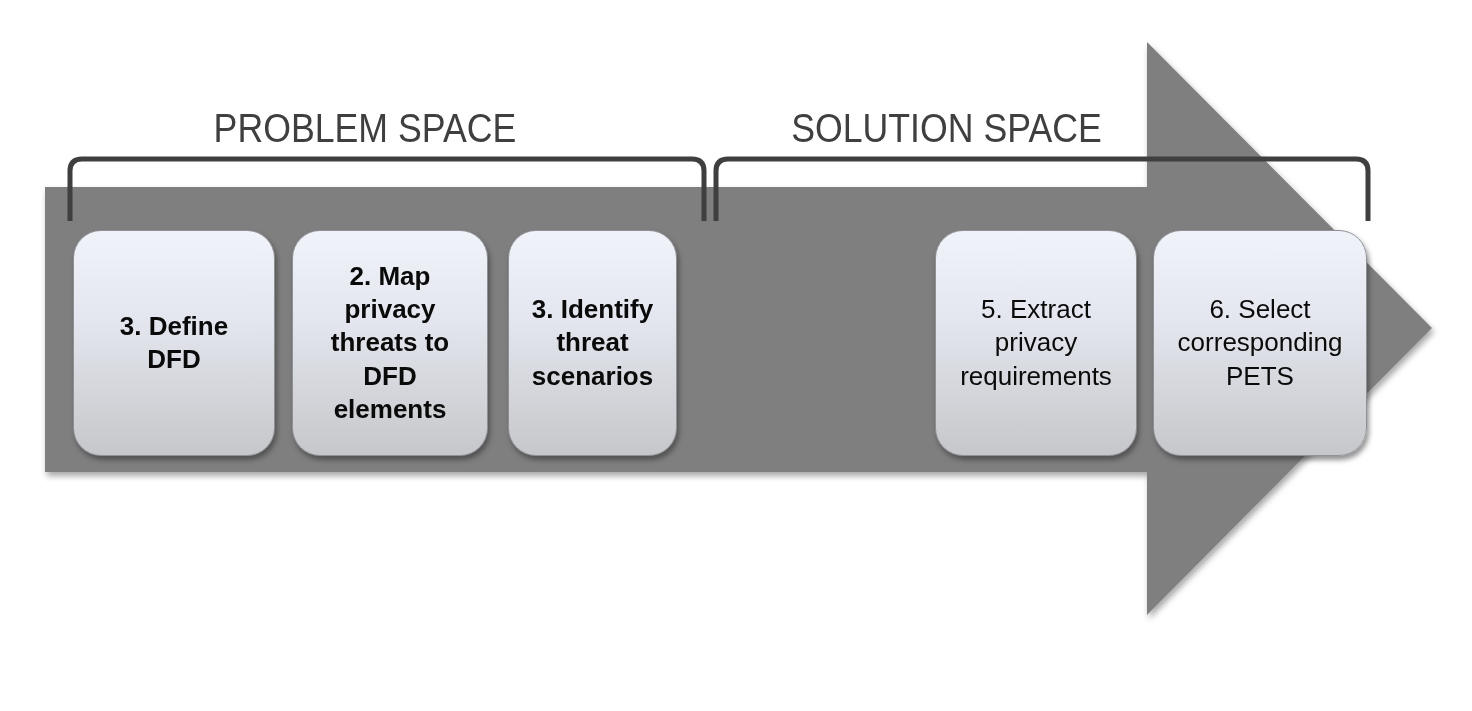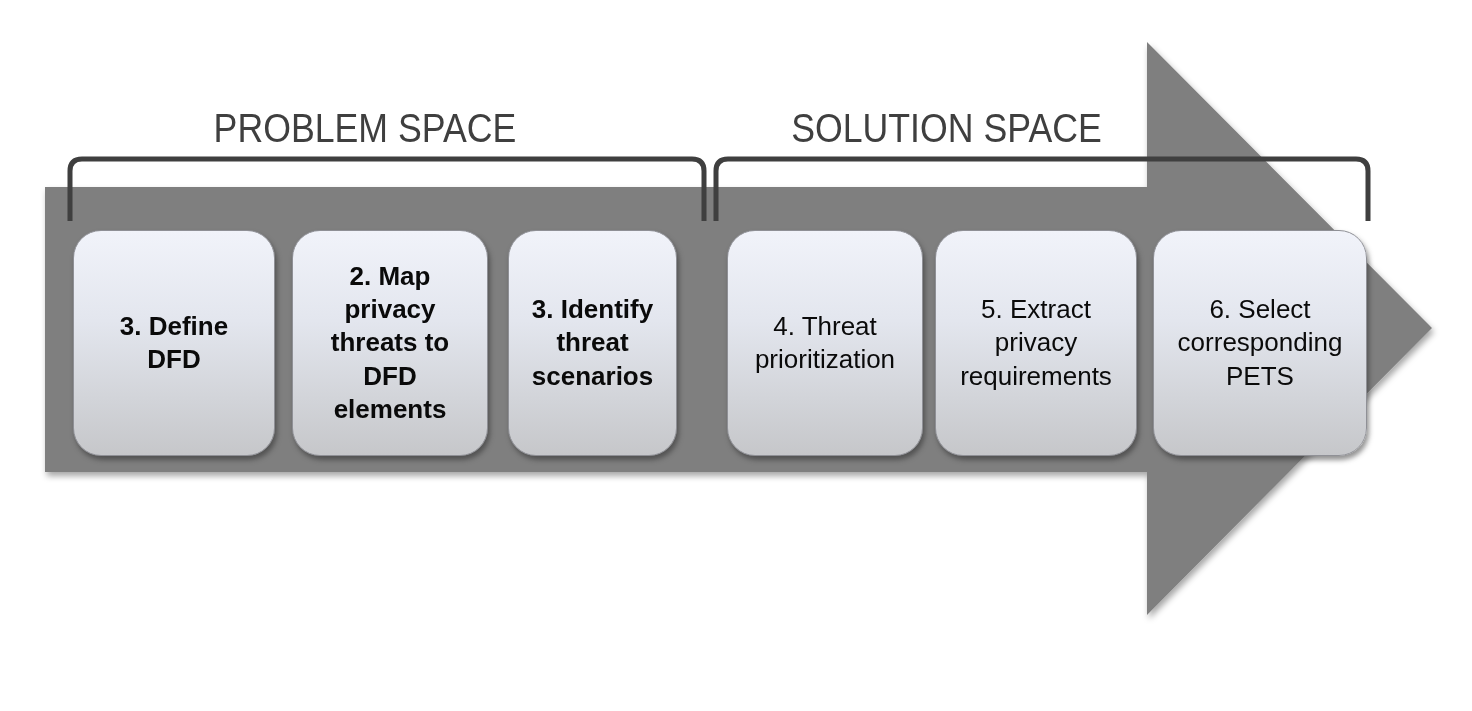--- a/index.html
+++ b/index.html
@@ -69,23 +69,20 @@
 
   <div class="step-box bold" style="left:73px;width:202px;">
     <span>3. Define DFD</span>
   </div>
   <div class="step-box bold" style="left:292px;width:196px;">
     <span>2. Map privacy threats to DFD elements</span>
   </div>
   <div class="step-box bold" style="left:508px;width:169px;">
     <span>3. Identify threat scenarios</span>
   </div>
-  <div class="step-box regular" style="left:727px;width:196px;">
-    <span>4. Threat prioritization</span>
-  </div>
   <div class="step-box regular" style="left:935px;width:202px;align-items:center;">
     <span>5. Extract privacy requirements</span>
   </div>
   <div class="step-box regular" style="left:1153px;width:214px;">
     <span>6. Select corresponding PETS</span>
   </div>
 
 </div>
 
 </body></html>

